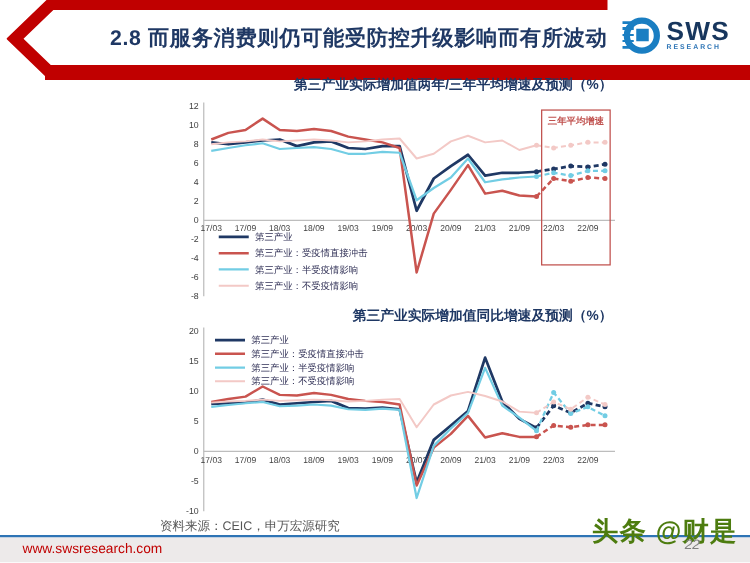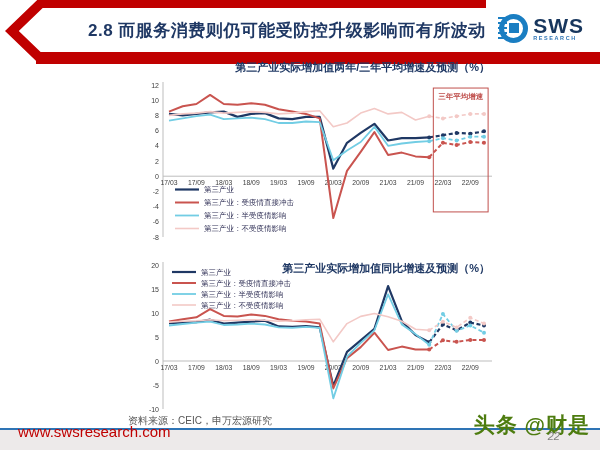--- a/index.html
+++ b/index.html
@@ -20,29 +20,29 @@
   .coin-lines{position:absolute;left:0;top:4px;width:9px;height:22px;
     background:repeating-linear-gradient(#1a7ec2 0 2px,transparent 2px 5px);}
   .logo-text{display:flex;flex-direction:column;line-height:1;}
   .logo-sws{font-size:21px;font-weight:bold;color:#17365d;letter-spacing:1px;}
   .logo-research{font-size:5.5px;color:#2e75b6;letter-spacing:1.6px;font-weight:bold;}
 
   
   .chart-title{position:absolute;left:135px;width:355px;text-align:right;
     font-size:11px;font-weight:bold;color:#1f3864;}
   #chart-title-0{top:60px;}
-  #chart-title-1{top:261px;}
+  #chart-title-1{top:245px;}
   #chart-svg-0{position:absolute;left:135px;top:77px;}
   #chart-svg-1{position:absolute;left:135px;top:259px;}
   svg text{font-family:"Liberation Sans","DejaVu Sans",sans-serif;}
 
   
   .footer-line{position:absolute;left:0;top:428px;width:600px;height:2px;background:#2e74b5;}
   .footer-bg{position:absolute;left:0;top:430px;width:600px;height:20px;background:#edeaea;}
-  .footer-site{position:absolute;left:18px;top:423px;font-size:15px;color:#c00000;text-decoration:none;}
+  .footer-site{position:absolute;left:18px;top:433px;font-size:11px;color:#c00000;text-decoration:none;}
   .footer-source{position:absolute;left:128px;top:414px;font-size:10px;color:#555555;}
   .watermark{position:absolute;right:10px;top:411px;font-size:21px;font-weight:bold;color:#4d7c0f;letter-spacing:1px;z-index:5;}
   .page-num{position:absolute;right:40px;top:430px;font-size:11px;font-style:italic;color:#808080;z-index:6;}
 </style>
 </head>
 <body>
 
 <div class="page">
 
   <div class="ribbon-top"></div>

